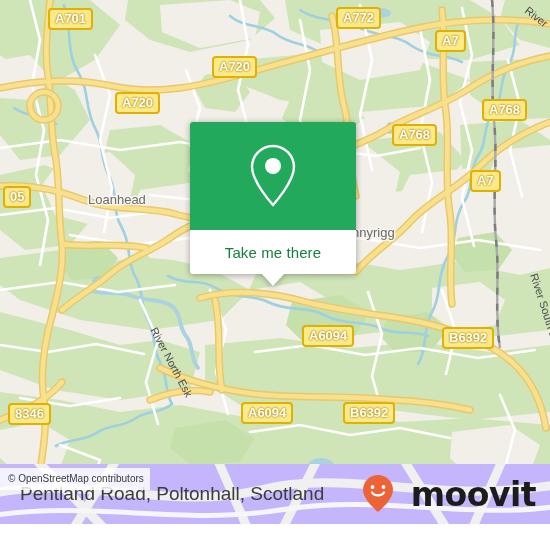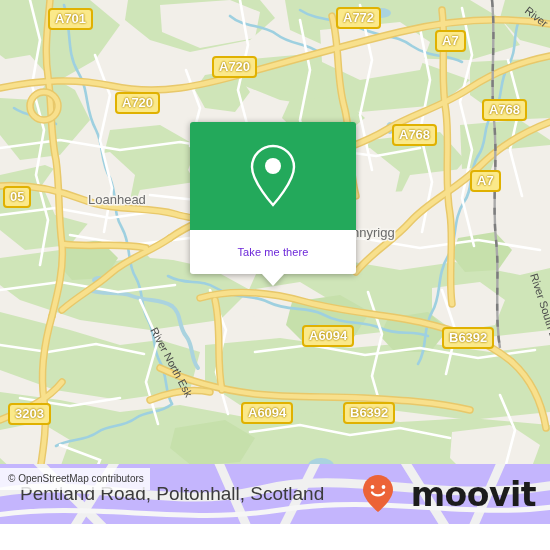--- a/index.html
+++ b/index.html
@@ -69,22 +69,22 @@
   #popup-body {
     background: #ffffff;
     height: 44px;
     display: flex;
     align-items: center;
     justify-content: center;
     border-radius: 0 0 3px 3px;
     position: relative;
   }
   #popup-label {
-    color: #6d28d9;
-    font-size: 11px;
+    color: #15803d;
+    font-size: 15px;
     font-family: "Liberation Sans", sans-serif;
     letter-spacing: 0.1px;
   }
   #popup-tail {
     position: absolute;
     left: 50%;
     bottom: -12px;
     margin-left: -12px;
     width: 0; height: 0;
     border-left: 12px solid transparent;
@@ -328,21 +328,21 @@
         <div style="position: absolute; left: 336px; top: 7px; background: rgb(251, 233, 138); border: 2px solid rgb(224, 177, 0); border-radius: 4px; color: rgb(255, 255, 255); font: 700 13px / 15px &quot;Liberation Sans&quot;, sans-serif; padding: 1px 5px 2px; white-space: nowrap; text-shadow: rgb(176, 138, 0) 0px 0px 2px, rgb(176, 138, 0) 0px 0px 2px;">A772</div>
         <div style="position: absolute; left: 435px; top: 30px; background: rgb(251, 233, 138); border: 2px solid rgb(224, 177, 0); border-radius: 4px; color: rgb(255, 255, 255); font: 700 13px / 15px &quot;Liberation Sans&quot;, sans-serif; padding: 1px 5px 2px; white-space: nowrap; text-shadow: rgb(176, 138, 0) 0px 0px 2px, rgb(176, 138, 0) 0px 0px 2px;">A7</div>
         <div style="position: absolute; left: 482px; top: 99px; background: rgb(251, 233, 138); border: 2px solid rgb(224, 177, 0); border-radius: 4px; color: rgb(255, 255, 255); font: 700 13px / 15px &quot;Liberation Sans&quot;, sans-serif; padding: 1px 5px 2px; white-space: nowrap; text-shadow: rgb(176, 138, 0) 0px 0px 2px, rgb(176, 138, 0) 0px 0px 2px;">A768</div>
         <div style="position: absolute; left: 392px; top: 124px; background: rgb(251, 233, 138); border: 2px solid rgb(224, 177, 0); border-radius: 4px; color: rgb(255, 255, 255); font: 700 13px / 15px &quot;Liberation Sans&quot;, sans-serif; padding: 1px 5px 2px; white-space: nowrap; text-shadow: rgb(176, 138, 0) 0px 0px 2px, rgb(176, 138, 0) 0px 0px 2px;">A768</div>
         <div style="position: absolute; left: 470px; top: 170px; background: rgb(251, 233, 138); border: 2px solid rgb(224, 177, 0); border-radius: 4px; color: rgb(255, 255, 255); font: 700 13px / 15px &quot;Liberation Sans&quot;, sans-serif; padding: 1px 5px 2px; white-space: nowrap; text-shadow: rgb(176, 138, 0) 0px 0px 2px, rgb(176, 138, 0) 0px 0px 2px;">A7</div>
         <div style="position: absolute; left: 3px; top: 186px; background: rgb(251, 233, 138); border: 2px solid rgb(224, 177, 0); border-radius: 4px; color: rgb(255, 255, 255); font: 700 13px / 15px &quot;Liberation Sans&quot;, sans-serif; padding: 1px 5px 2px; white-space: nowrap; text-shadow: rgb(176, 138, 0) 0px 0px 2px, rgb(176, 138, 0) 0px 0px 2px;">05</div>
         <div style="position: absolute; left: 302px; top: 325px; background: rgb(251, 233, 138); border: 2px solid rgb(224, 177, 0); border-radius: 4px; color: rgb(255, 255, 255); font: 700 13px / 15px &quot;Liberation Sans&quot;, sans-serif; padding: 1px 5px 2px; white-space: nowrap; text-shadow: rgb(176, 138, 0) 0px 0px 2px, rgb(176, 138, 0) 0px 0px 2px;">A6094</div>
         <div style="position: absolute; left: 442px; top: 327px; background: rgb(251, 233, 138); border: 2px solid rgb(224, 177, 0); border-radius: 4px; color: rgb(255, 255, 255); font: 700 13px / 15px &quot;Liberation Sans&quot;, sans-serif; padding: 1px 5px 2px; white-space: nowrap; text-shadow: rgb(176, 138, 0) 0px 0px 2px, rgb(176, 138, 0) 0px 0px 2px;">B6392</div>
         <div style="position: absolute; left: 241px; top: 402px; background: rgb(251, 233, 138); border: 2px solid rgb(224, 177, 0); border-radius: 4px; color: rgb(255, 255, 255); font: 700 13px / 15px &quot;Liberation Sans&quot;, sans-serif; padding: 1px 5px 2px; white-space: nowrap; text-shadow: rgb(176, 138, 0) 0px 0px 2px, rgb(176, 138, 0) 0px 0px 2px;">A6094</div>
         <div style="position: absolute; left: 343px; top: 402px; background: rgb(251, 233, 138); border: 2px solid rgb(224, 177, 0); border-radius: 4px; color: rgb(255, 255, 255); font: 700 13px / 15px &quot;Liberation Sans&quot;, sans-serif; padding: 1px 5px 2px; white-space: nowrap; text-shadow: rgb(176, 138, 0) 0px 0px 2px, rgb(176, 138, 0) 0px 0px 2px;">B6392</div>
-        <div style="position: absolute; left: 8px; top: 403px; background: rgb(251, 233, 138); border: 2px solid rgb(224, 177, 0); border-radius: 4px; color: rgb(255, 255, 255); font: 700 13px / 15px &quot;Liberation Sans&quot;, sans-serif; padding: 1px 5px 2px; white-space: nowrap; text-shadow: rgb(176, 138, 0) 0px 0px 2px, rgb(176, 138, 0) 0px 0px 2px;">3203</div>
+        <div style="position: absolute; left: 8px; top: 403px; background: rgb(251, 233, 138); border: 2px solid rgb(224, 177, 0); border-radius: 4px; color: rgb(255, 255, 255); font: 700 13px / 15px &quot;Liberation Sans&quot;, sans-serif; padding: 1px 5px 2px; white-space: nowrap; text-shadow: rgb(176, 138, 0) 0px 0px 2px, rgb(176, 138, 0) 0px 0px 2px;">8346</div>
       </div>
 
     <div id="attribution">© OpenStreetMap contributors</div>
 
     <div id="popup">
       <div id="popup-head">
         <svg width="54" height="66" viewBox="0 0 54 66">
           <path d="M27 3 C15.4 3 6 12.4 6 24 C6 39 27 62 27 62 C27 62 48 39 48 24 C48 12.4 38.6 3 27 3 Z" fill="none" stroke="#ffffff" stroke-width="2.4"></path>
           <circle cx="27" cy="23" r="8" fill="#ffffff"></circle>
         </svg>

